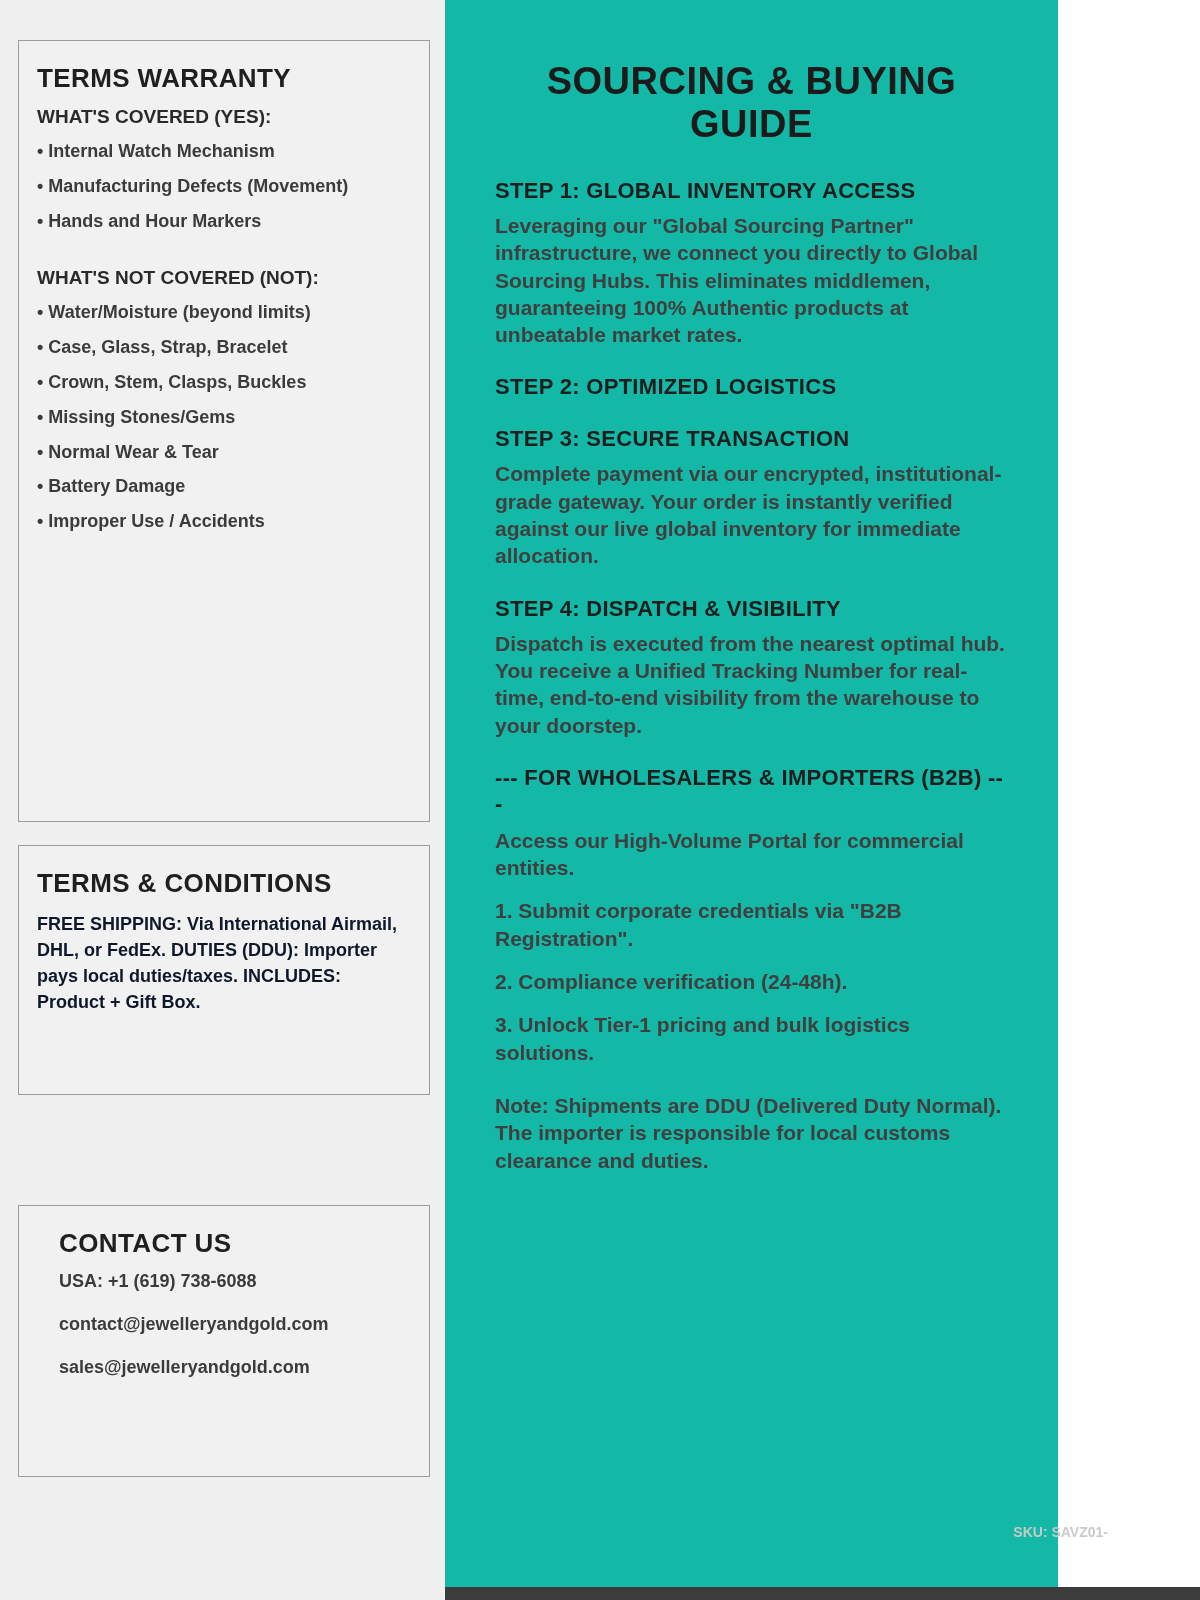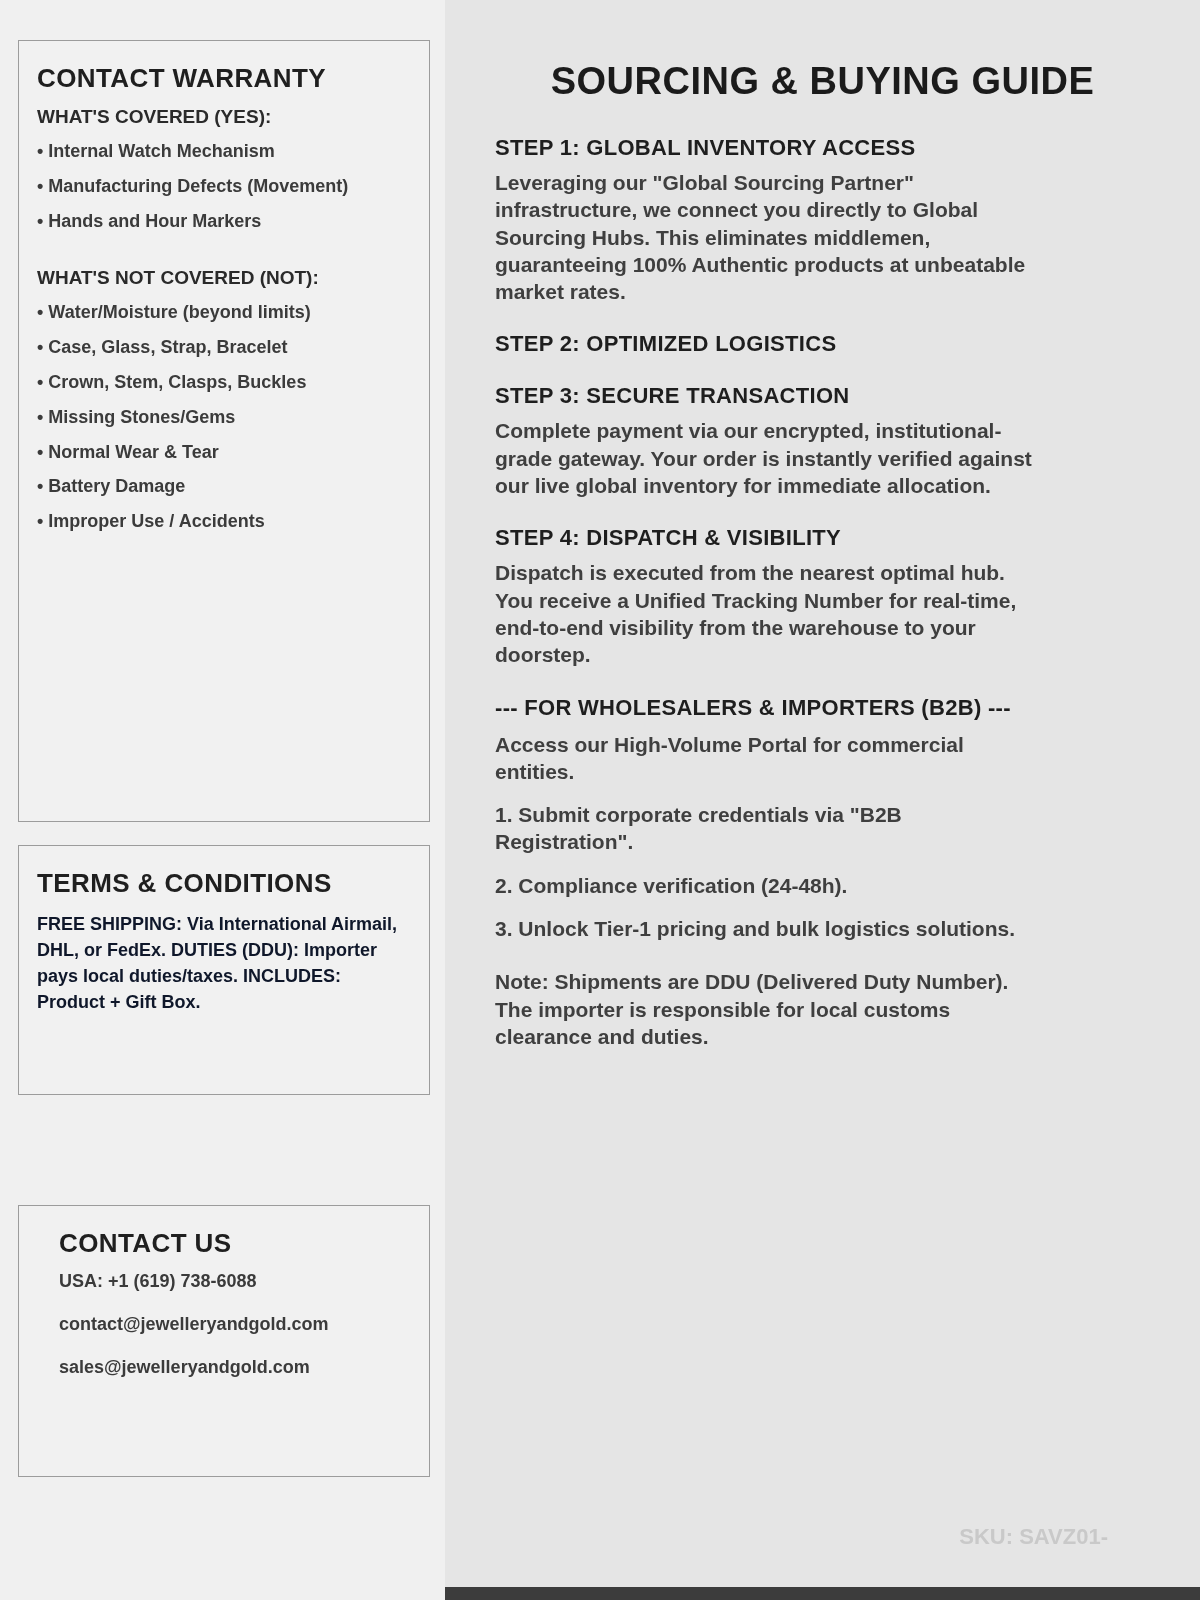--- a/index.html
+++ b/index.html
@@ -75,22 +75,22 @@
     font-size: 18px;
     font-weight: bold;
     color: #3b3b3b;
     margin-bottom: 22px;
   }
 
   
   .main {
     position: absolute;
     left: 445px; top: 0;
-    width: 755px; height: 1600px;
-    background: #e5e5e5;
+    width: 613px; height: 1600px;
+    background: #14b8a6;
     padding: 60px 50px 0 50px;
   }
   .main-title {
     font-size: 38px;
     font-weight: bold;
     color: #1b1b1b;
     text-align: center;
     letter-spacing: 0.5px;
     margin-bottom: 32px;
   }
@@ -112,42 +112,42 @@
   .b2b { margin-top: 16px; }
   .b2b-heading { margin-bottom: 10px; }
   .b2b .intro { margin-bottom: 16px; }
   .b2b .b2b-item { margin-bottom: 16px; }
   .b2b .note { margin-top: 26px; }
 
   .sku {
     position: absolute;
     top: 1524px;
     right: 92px;
-    font-size: 22px;
+    font-size: 14px;
     font-weight: bold;
     color: #c9c9c9;
   }
   .footer-bar {
     position: absolute;
     left: 445px;
     bottom: 0;
     width: 755px;
     height: 13px;
     background: #3c3c3c;
   }
 </style>
 </head>
 <body>
 
 <div class="page">
 
   <aside class="sidebar">
 
     <section class="box box-warranty">
-      <h2>CONTACT WARRANTY</h2>
+      <h2>TERMS WARRANTY</h2>
       <h3>WHAT'S COVERED (YES):</h3>
       <ul>
         <li>Internal Watch Mechanism</li>
         <li>Manufacturing Defects (Movement)</li>
         <li>Hands and Hour Markers</li>
       </ul>
       <h3 class="second">WHAT'S NOT COVERED (NOT):</h3>
       <ul>
         <li>Water/Moisture (beyond limits)</li>
         <li>Case, Glass, Strap, Bracelet</li>
@@ -194,20 +194,20 @@
       <h2>STEP 4: DISPATCH &amp; VISIBILITY</h2>
       <p>Dispatch is executed from the nearest optimal hub. You receive a Unified Tracking Number for real-time, end-to-end visibility from the warehouse to your doorstep.</p>
     </section>
 
     <section class="b2b">
       <h2 class="b2b-heading">--- FOR WHOLESALERS &amp; IMPORTERS (B2B) ---</h2>
       <p class="intro">Access our High-Volume Portal for commercial entities.</p>
       <p class="b2b-item">1. Submit corporate credentials via "B2B Registration".</p>
       <p class="b2b-item">2. Compliance verification (24-48h).</p>
       <p class="b2b-item">3. Unlock Tier-1 pricing and bulk logistics solutions.</p>
-      <p class="note">Note: Shipments are DDU (Delivered Duty Number). The importer is responsible for local customs clearance and duties.</p>
+      <p class="note">Note: Shipments are DDU (Delivered Duty Normal). The importer is responsible for local customs clearance and duties.</p>
     </section>
   </main>
 
   <div class="sku">SKU: SAVZ01-</div>
   <div class="footer-bar"></div>
 
 </div>
 
 </body></html>

